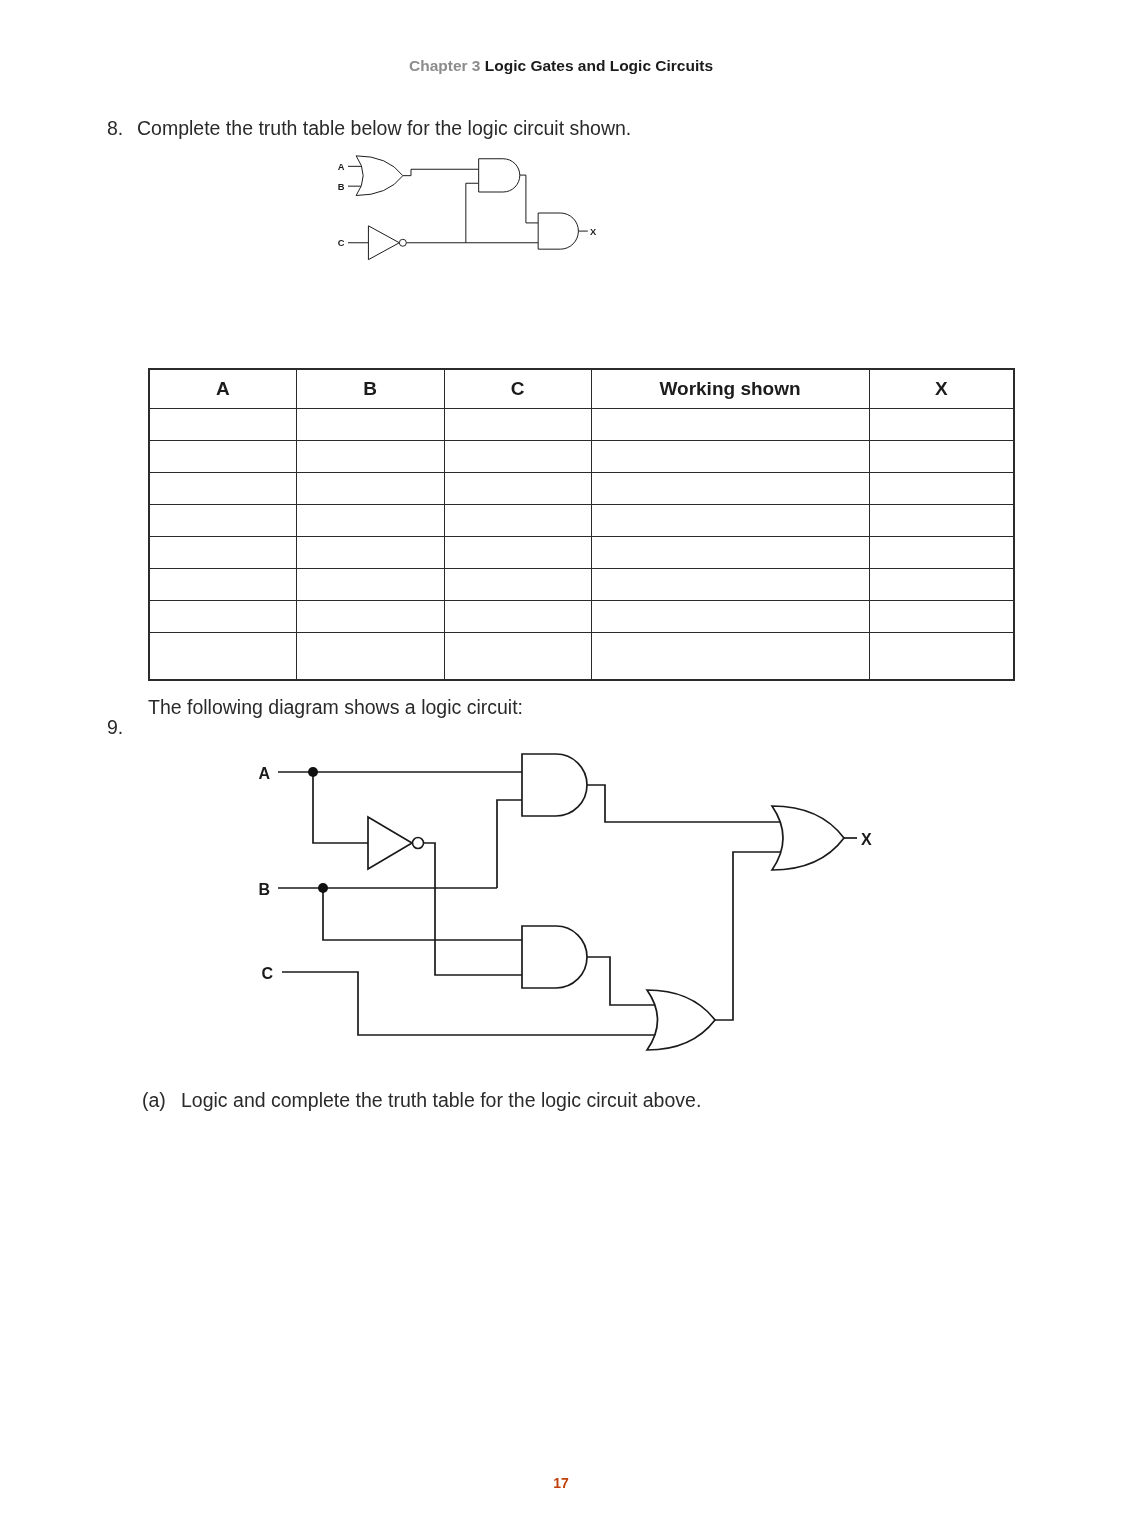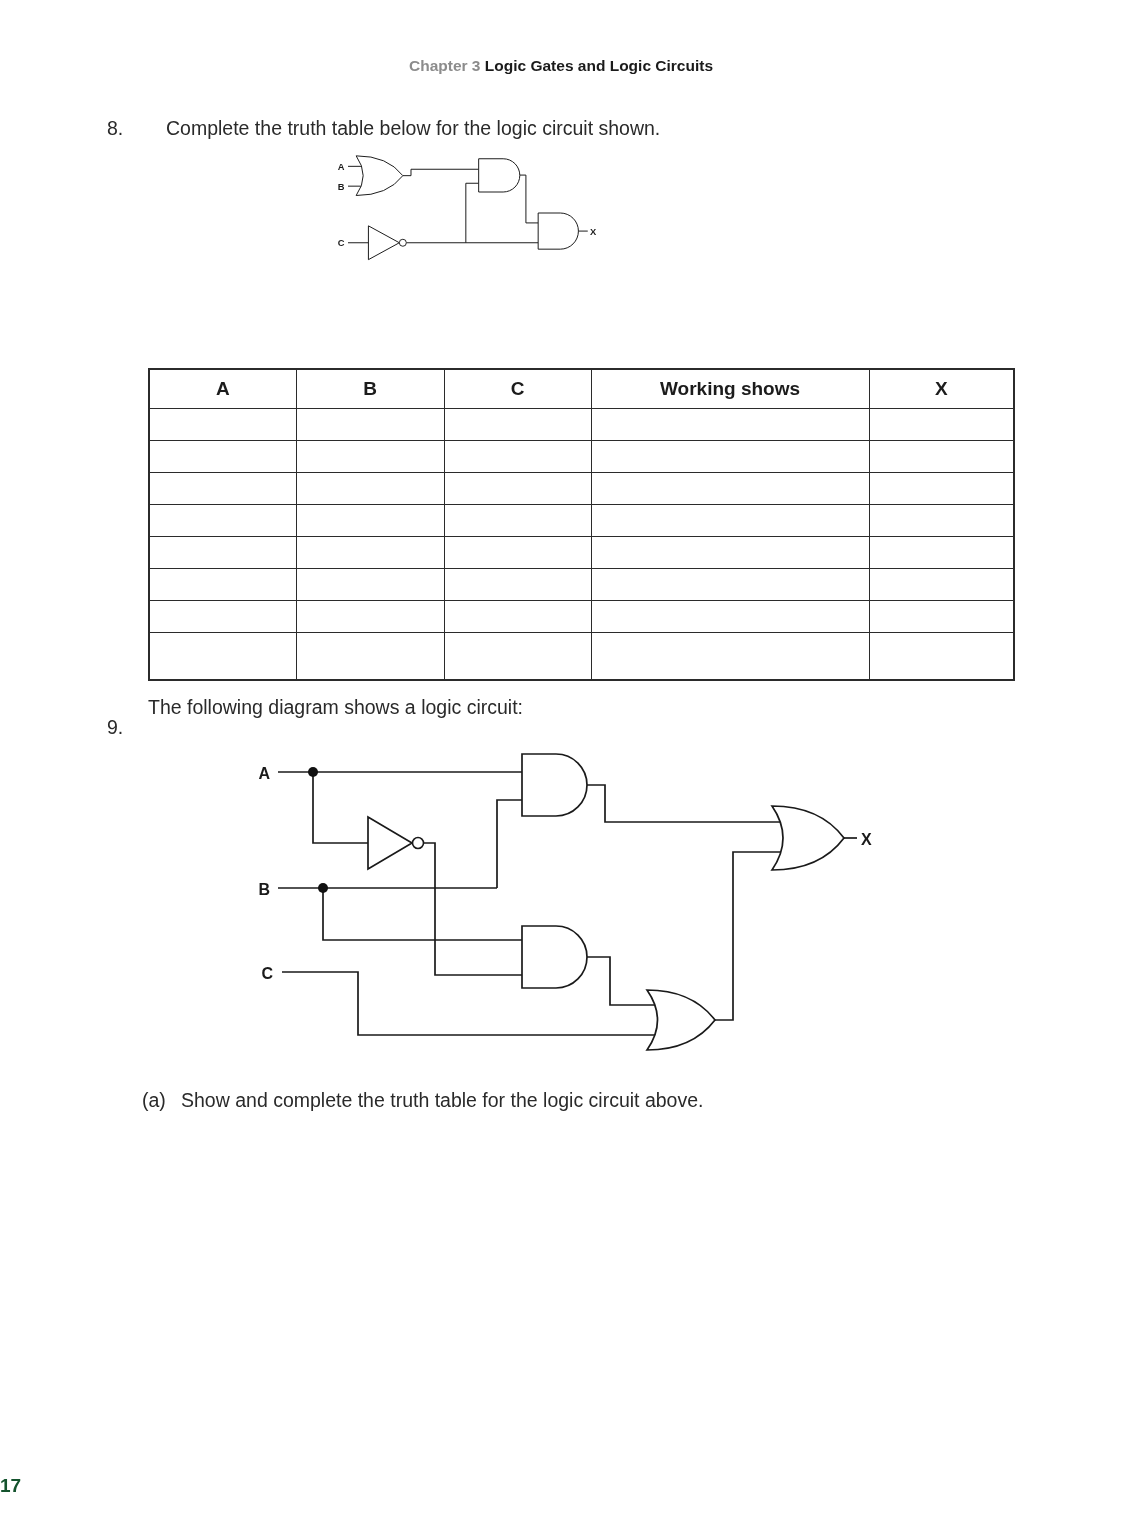--- a/index.html
+++ b/index.html
@@ -34,36 +34,36 @@
   svg .wire{fill:none;stroke:#1a1a1a;stroke-width:1.7;}
   svg .gate{fill:#ffffff;stroke:#1a1a1a;stroke-width:1.7;}
   svg .bubble{fill:#ffffff;stroke:#1a1a1a;stroke-width:1.6;}
   svg .dot{fill:#111111;stroke:none;}
   svg .siglabel{
     font-family:"Liberation Sans", sans-serif;
     font-size:16px;font-weight:bold;fill:#1a1a1a;
   }
   .page-number{
     top:1475px;left:0;width:1122px;
-    text-align:left;font-size:19px;font-weight:bold;color:#14532d;
+    text-align:center;font-size:14px;font-weight:bold;color:#c2410c;
   }
 </style>
 </head>
 <body>
 
 <div class="page">
 
   <div class="abs header-line">
     <span class="header-chapter">Chapter 3</span>
     <span> </span>
     <span class="header-title">Logic Gates and Logic Circuits</span>
   </div>
 
   <div class="abs qline" style="top:117px;left:107px;">8.</div>
-  <div class="abs qline" style="top:117px;left:137px;margin-left:29px;">Complete the truth table below for the logic circuit shown.</div>
+  <div class="abs qline" style="top:117px;left:137px;">Complete the truth table below for the logic circuit shown.</div>
 
   <svg class="abs" style="top:150px;left:330px;" width="470" height="210" viewBox="330 150 800 360" role="img">
     <g transform="translate(0,0)">
 
       <polyline class="wire" points="358,178 386,178"></polyline>
       <polyline class="wire" points="358,212 386,212"></polyline>
       <polyline class="wire" points="452,194 466,194 466,183 582,183"></polyline>
       <polyline class="wire" points="358,309 393,309"></polyline>
       <polyline class="wire" points="458,309 684,309"></polyline>
       <polyline class="wire" points="560,309 560,207 582,207"></polyline>
@@ -90,21 +90,21 @@
           <col style="width:148px">
           <col style="width:147px">
           <col style="width:278px">
           <col style="width:145px">
       </colgroup>
       <thead>
         <tr>
           <th>A</th>
           <th>B</th>
           <th>C</th>
-          <th>Working shows</th>
+          <th>Working shown</th>
           <th>X</th>
         </tr>
       </thead>
       <tbody>
           <tr>
             <td></td>
             <td></td>
             <td></td>
             <td></td>
             <td></td>
@@ -191,17 +191,17 @@
       <circle class="dot" cx="323" cy="888" r="5"></circle>
 
       <text class="siglabel" x="270" y="779" text-anchor="end">A</text>
       <text class="siglabel" x="270" y="895" text-anchor="end">B</text>
       <text class="siglabel" x="273" y="979" text-anchor="end">C</text>
       <text class="siglabel" x="861" y="845" text-anchor="start">X</text>
     </g>
   </svg>
 
   <div class="abs qline" style="top:1089px;left:142px;">(a)</div>
-  <div class="abs qline" style="top:1089px;left:181px;">Show and complete the truth table for the logic circuit above.</div>
+  <div class="abs qline" style="top:1089px;left:181px;">Logic and complete the truth table for the logic circuit above.</div>
 
   <div class="abs page-number">17</div>
 
 </div>
 
 </body></html>

